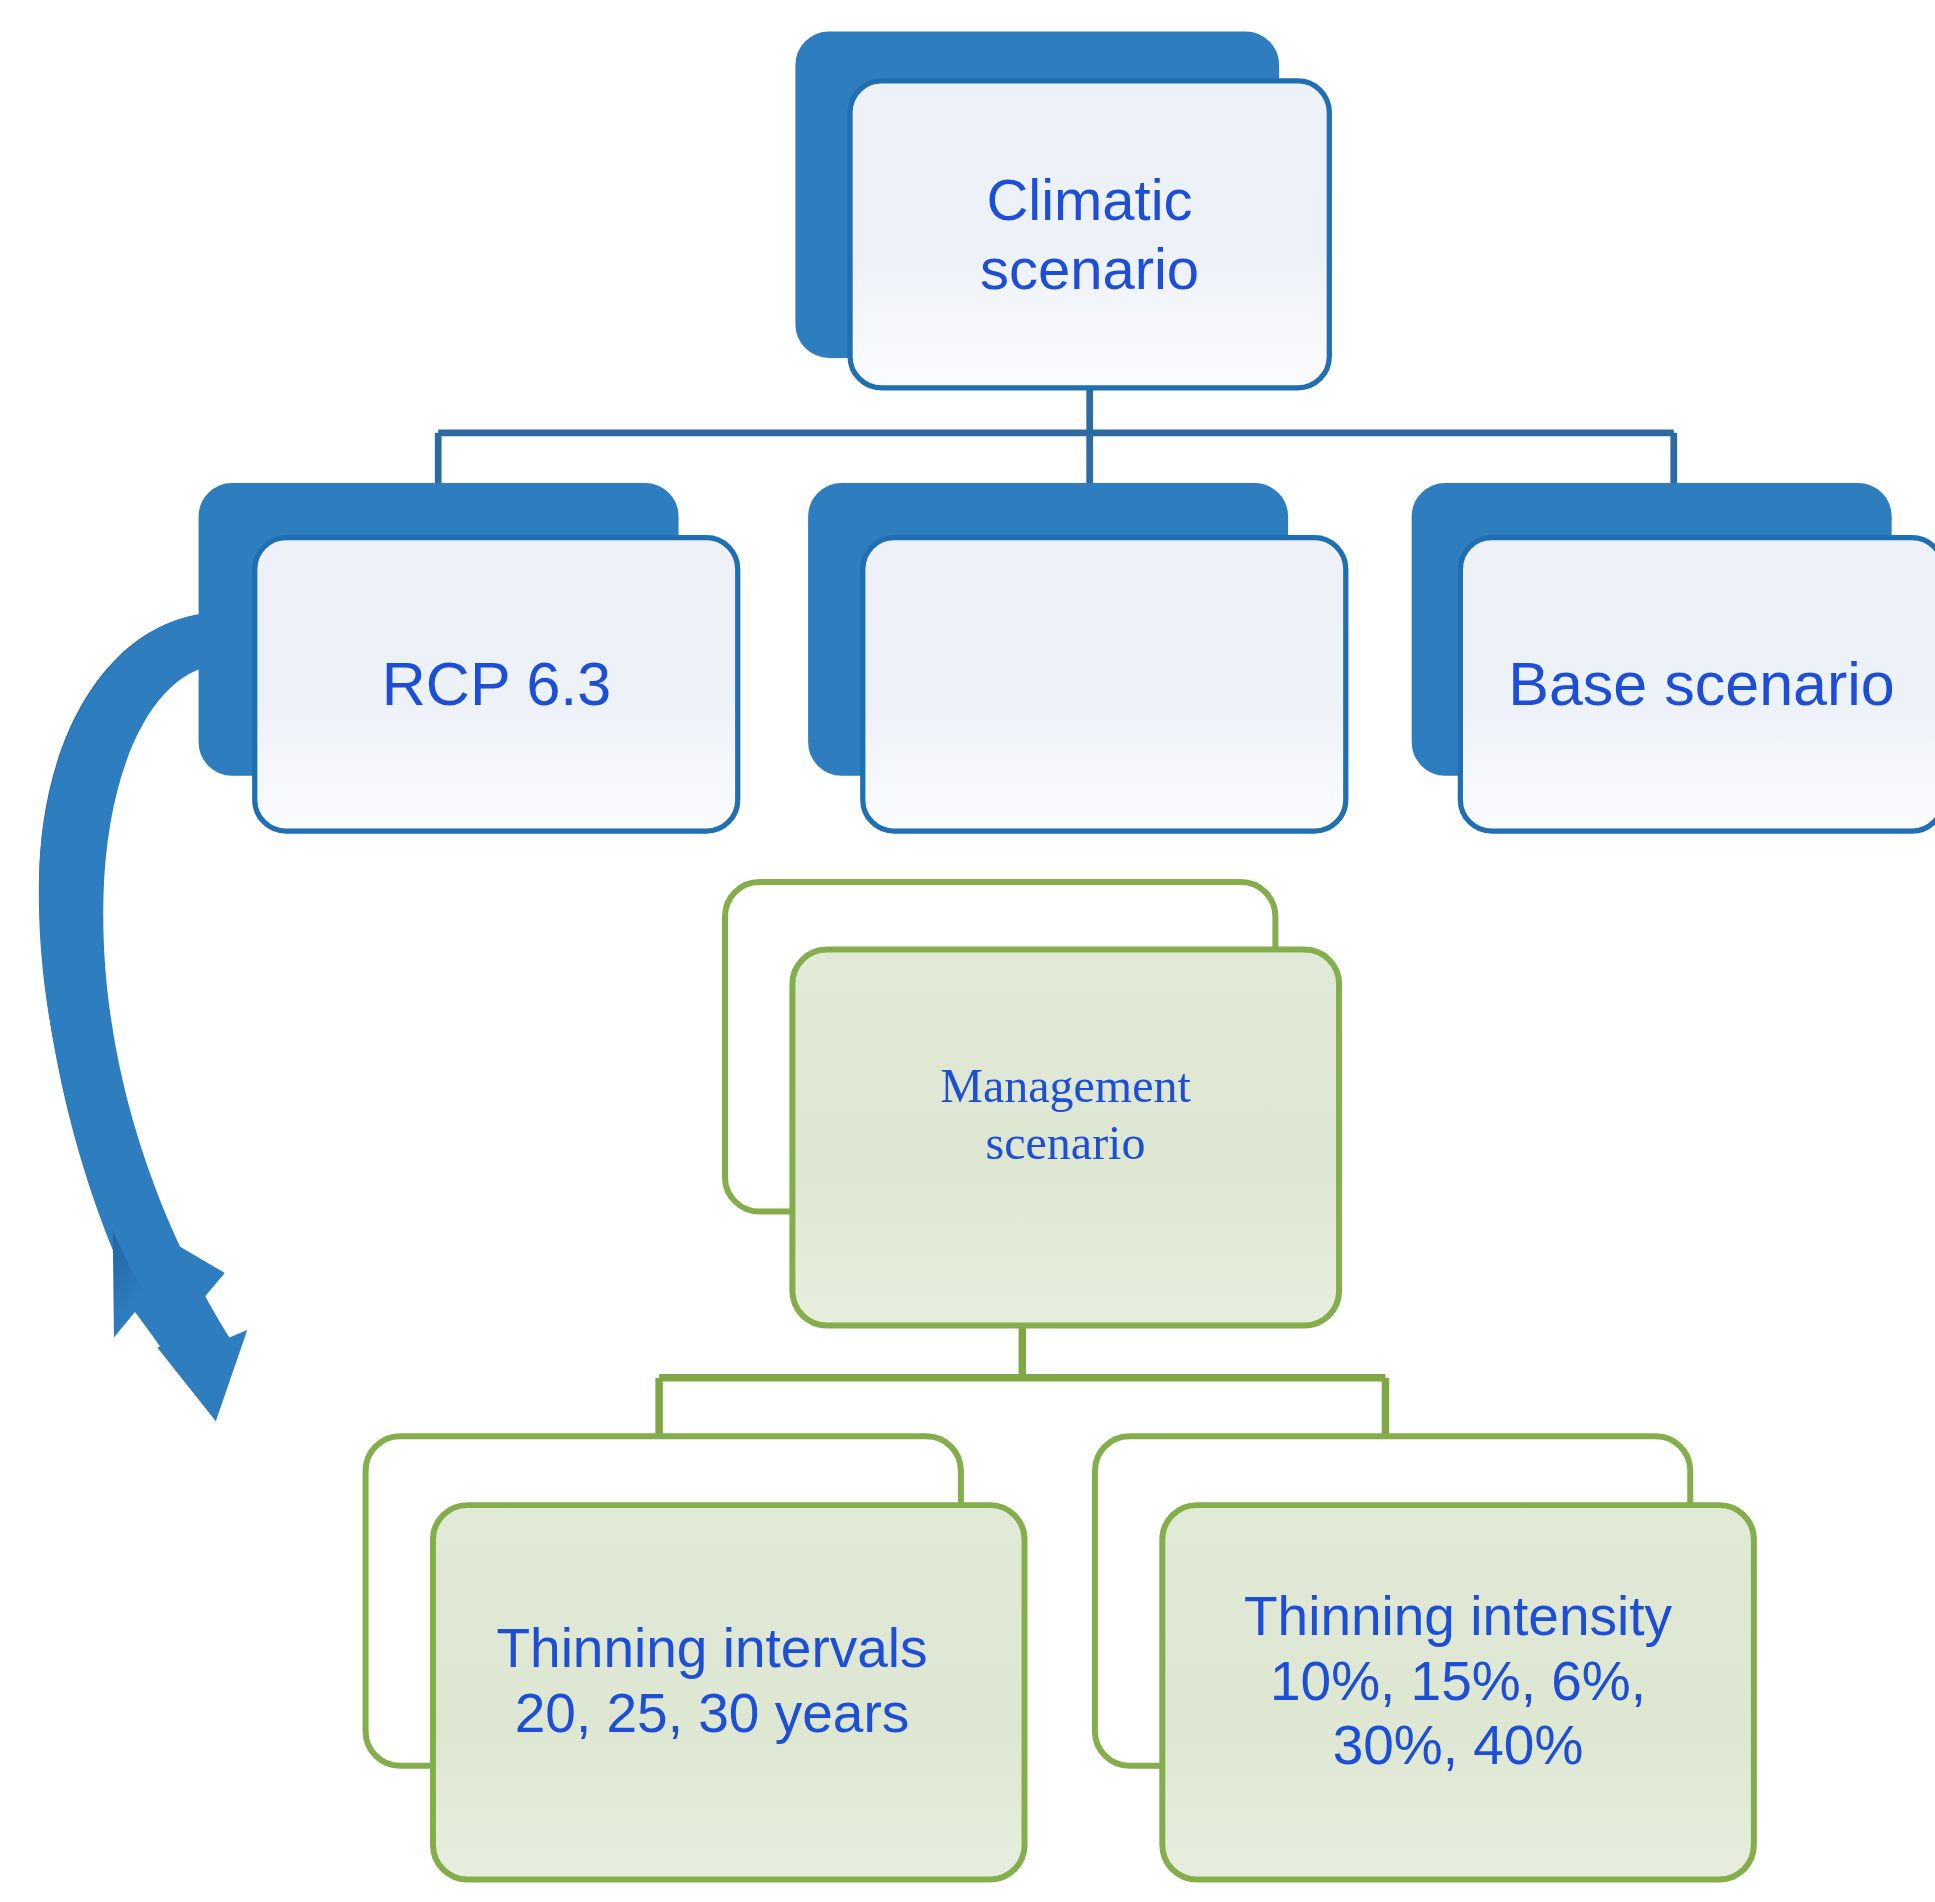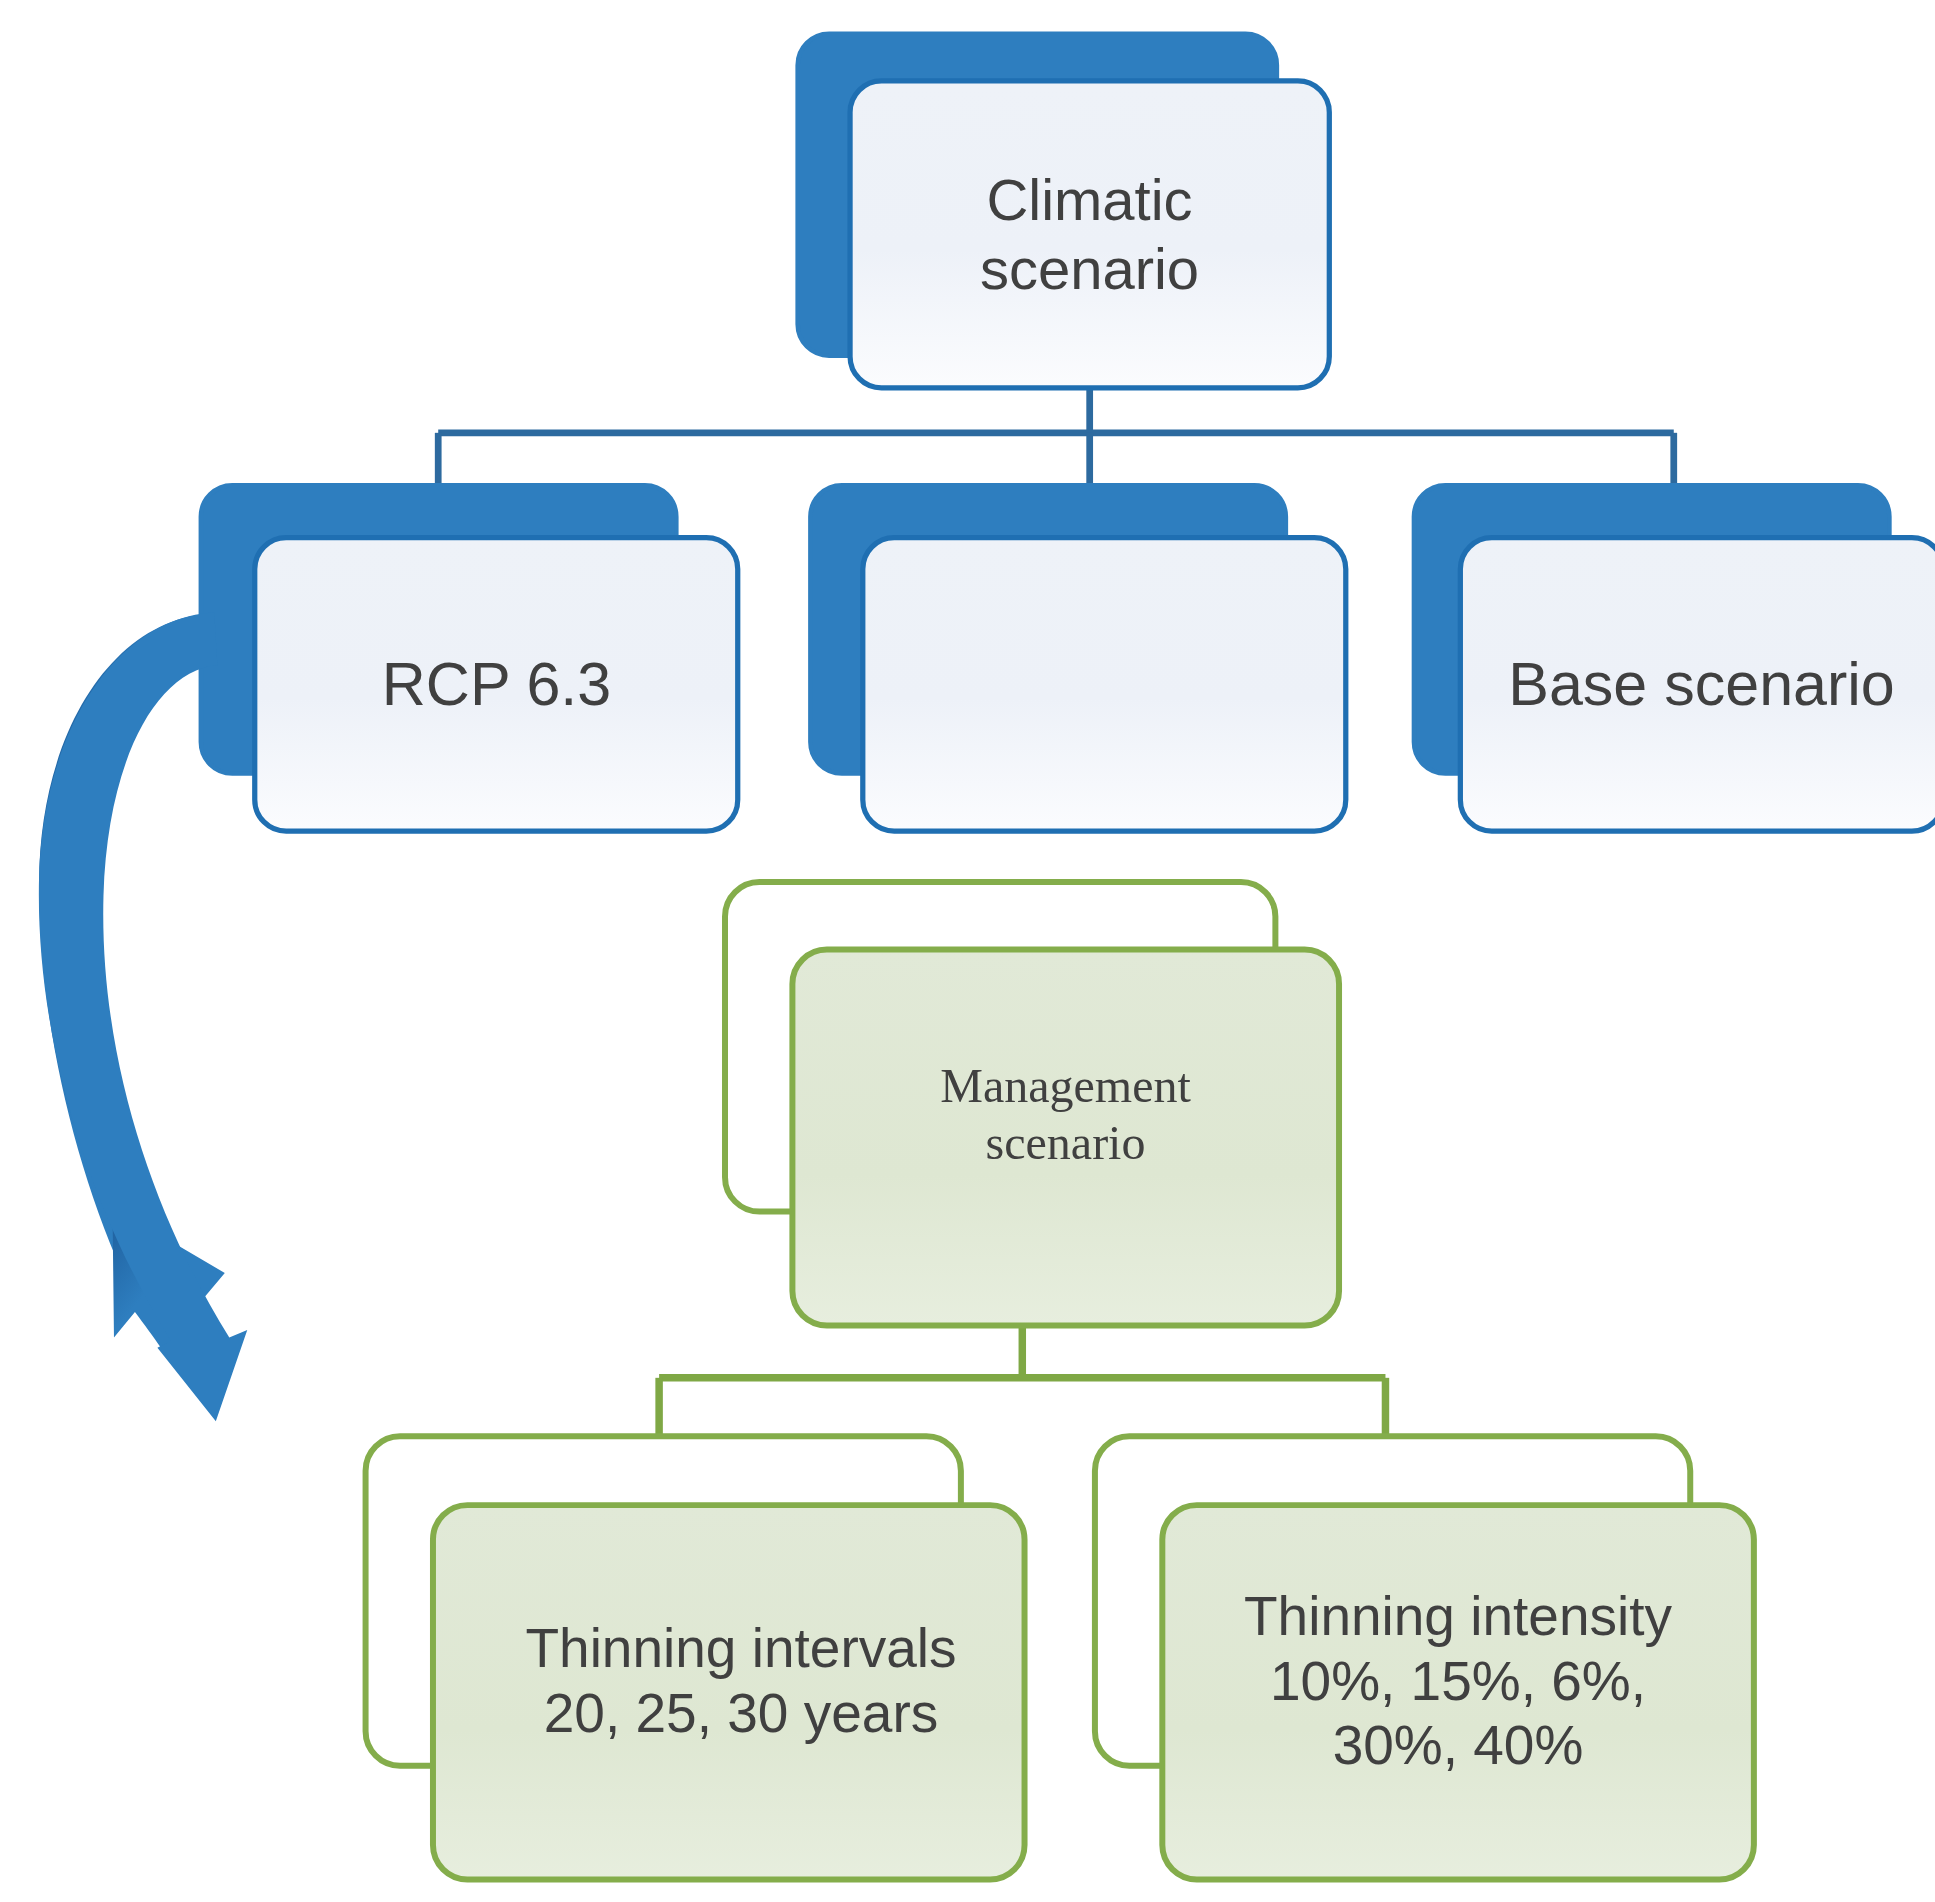--- a/index.html
+++ b/index.html
@@ -4,21 +4,21 @@
 <title>Scenario Diagram</title>
 <style>
   html,body{margin:0;padding:0;background:#ffffff;}
   body{font-family:"Liberation Sans",sans-serif;}
   #stage{position:relative;width:1936px;height:1902px;background:#fff;overflow:hidden;}
   #stage svg{position:absolute;left:0;top:0;width:1936px;height:1902px;}
   .node-text{
     position:absolute;
     display:flex;align-items:center;justify-content:center;
     text-align:center;
-    color:#404040;
+    color:#1d4ed8;
     font-family:"Liberation Sans",sans-serif;
     line-height:1.18;
     white-space:pre-line;
     pointer-events:none;
   }
   .t-top{font-size:58px;}
   .t-mid{font-size:61px;}
   .t-mgmt{font-size:48px;font-family:Liberation Serif, serif;}
   .t-leaf{font-size:55px;}
 </style>
@@ -132,21 +132,21 @@
 scenario</div>
 
   <div class="node-text t-mid" style="left:255px; top:538px; width:483px; height:294px;">RCP 6.3</div>
 
 
   <div class="node-text t-mid" style="left:1460px; top:538px; width:483px; height:294px;">Base scenario</div>
 
   <div class="node-text t-mgmt" style="left:792px; top:950px; width:547px; height:329px;">Management
 scenario</div>
 
-  <div class="node-text t-leaf" style="left:445px; top:1505px; width:592px; height:352px;">Thinning intervals
+  <div class="node-text t-leaf" style="left:416px; top:1505px; width:592px; height:352px;">Thinning intervals
 20, 25, 30 years</div>
 
   <div class="node-text t-leaf" style="left:1162px; top:1505px; width:592px; height:352px;">Thinning intensity
 10%, 15%, 6%,
 30%, 40%</div>
 
 </div>
 
 
 </body></html>

